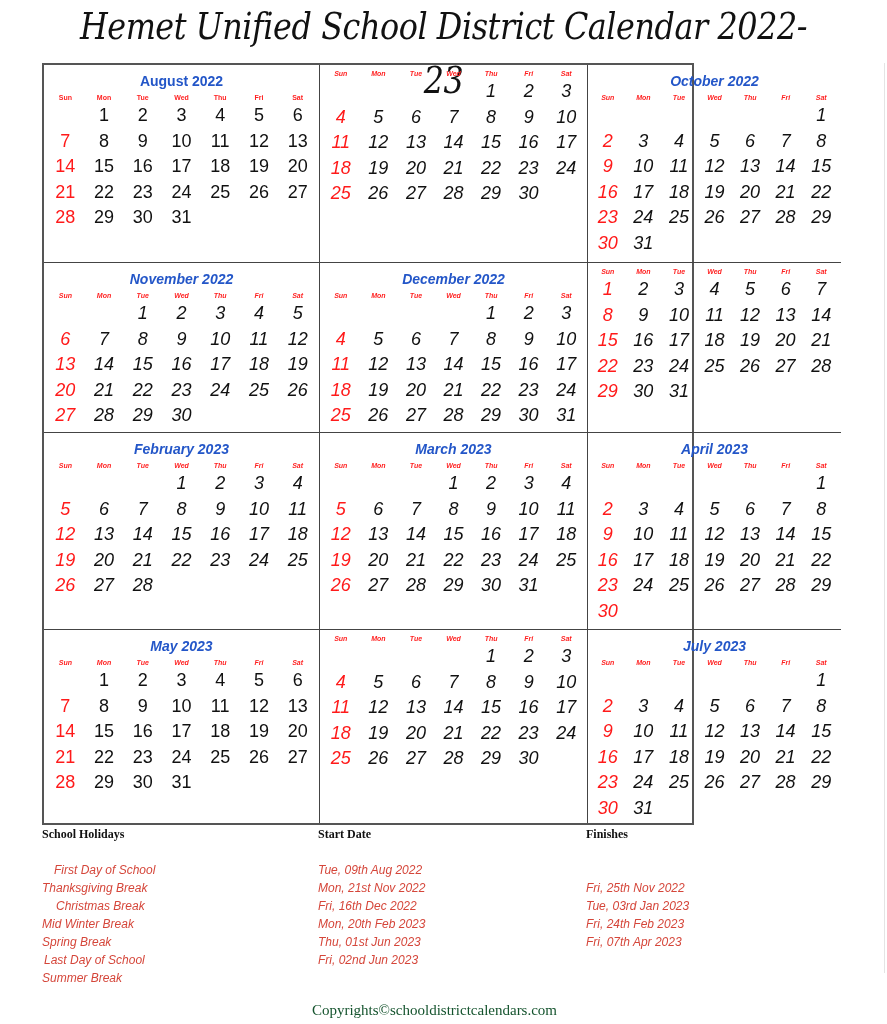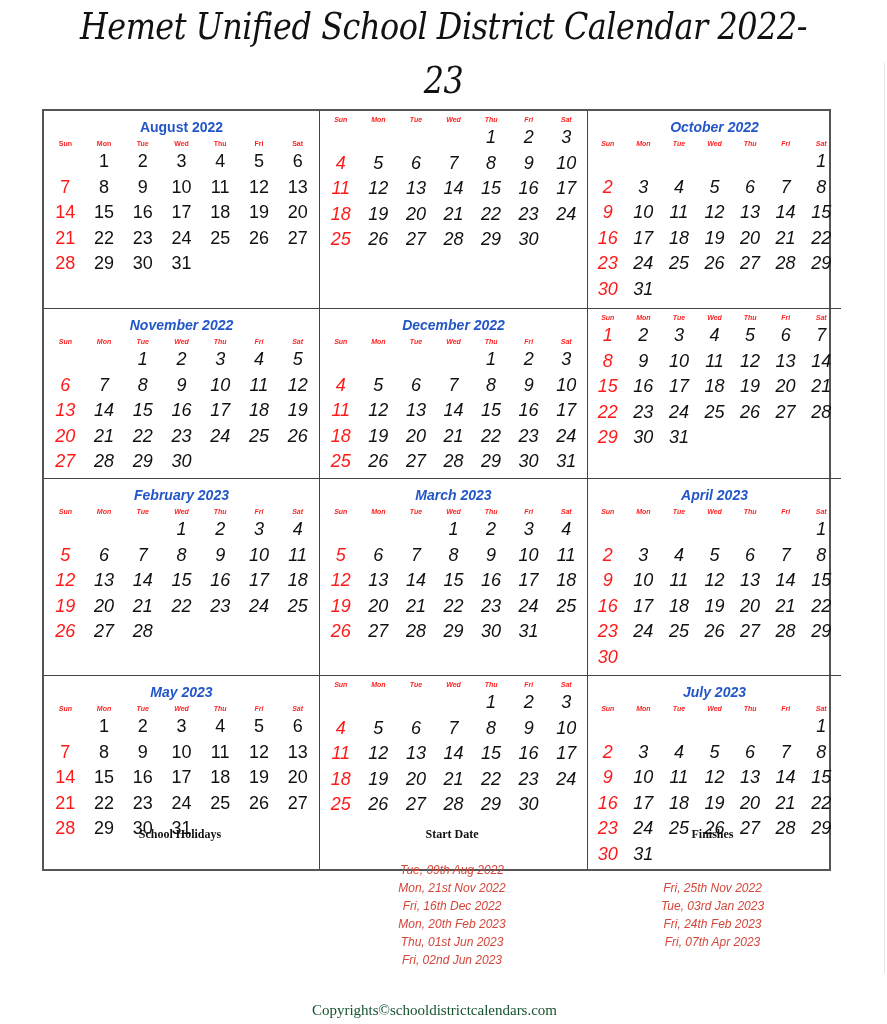--- a/index.html
+++ b/index.html
@@ -15,27 +15,26 @@
     letter-spacing: -0.5px;
     transform: scaleX(0.86);
     transform-origin: center;
   }
   .right-rule {
     position: absolute; left: 884px; top: 63px; width: 1px; height: 910px;
     background: #e4e4e4;
   }
   .cal-grid {
     position: absolute; left: 42px; top: 63px;
-    width: 789px; height: 762px;
+    width: 652px; height: 762px;
     border: 2px solid #555555;
     box-sizing: border-box;
     display: grid;
     grid-template-columns: 276px 268px 253px;
     grid-template-rows: 198px 170px 197px 193px;
-    margin-top: 46px;
   }
   .month {
     position: relative;
     box-sizing: border-box;
     border-right: 1.5px solid #444444;
     border-bottom: 1.5px solid #444444;
     font-family: "Liberation Sans", sans-serif;
   }
   .month.col-2 { border-right: none; }
   .month.row-3 { border-bottom: none; }
@@ -79,21 +78,21 @@
   }
   .month.upright .day { font-style: normal; }
   .day.sun { color: #ff1a1a; }
   .day.empty { visibility: hidden; }
 
   .legend {
     position: absolute; left: 42px; top: 825px; width: 801px; height: 160px;
     display: grid;
     grid-template-columns: 276px 268px 253px;
   }
-  .legend-col { text-align: center; position: relative; }
+  .legend-col { position: relative; }
   .legend-head {
     font-family: "Liberation Serif", serif;
     font-weight: bold;
     font-size: 12px;
     line-height: 16px;
     color: #111111;
     padding-top: 1px;
   }
   .legend-items { margin-top: 19px; }
   .legend-items.finishes { margin-top: 37px; }
@@ -700,20 +699,29 @@
         <div class="day">29</div>
         <div class="day sun">30</div>
         <div class="day">31</div>
       </div>
   </div>
 </div>
 
 <div class="legend">
   <div class="legend-col">
     <div class="legend-head">School Holidays</div>
+    <div class="legend-items holidays">
+        <div class="legend-item">First Day of School</div>
+        <div class="legend-item">Thanksgiving Break</div>
+        <div class="legend-item">Christmas Break</div>
+        <div class="legend-item">Mid Winter Break</div>
+        <div class="legend-item">Spring Break</div>
+        <div class="legend-item">Last Day of School</div>
+        <div class="legend-item">Summer Break</div>
+      </div>
   </div>
   <div class="legend-col">
     <div class="legend-head">Start Date</div>
     <div class="legend-items">
         <div class="legend-item">Tue, 09th Aug 2022</div>
         <div class="legend-item">Mon, 21st Nov 2022</div>
         <div class="legend-item">Fri, 16th Dec 2022</div>
         <div class="legend-item">Mon, 20th Feb 2023</div>
         <div class="legend-item">Thu, 01st Jun 2023</div>
         <div class="legend-item">Fri, 02nd Jun 2023</div>

